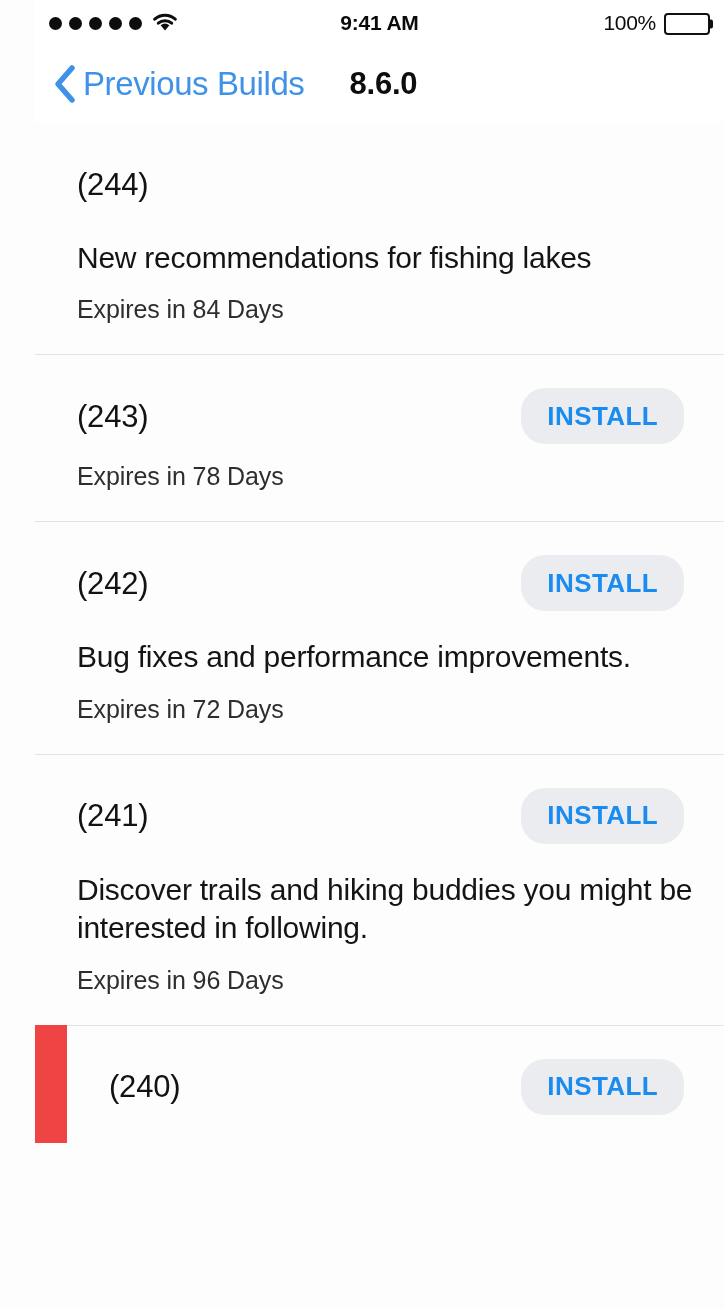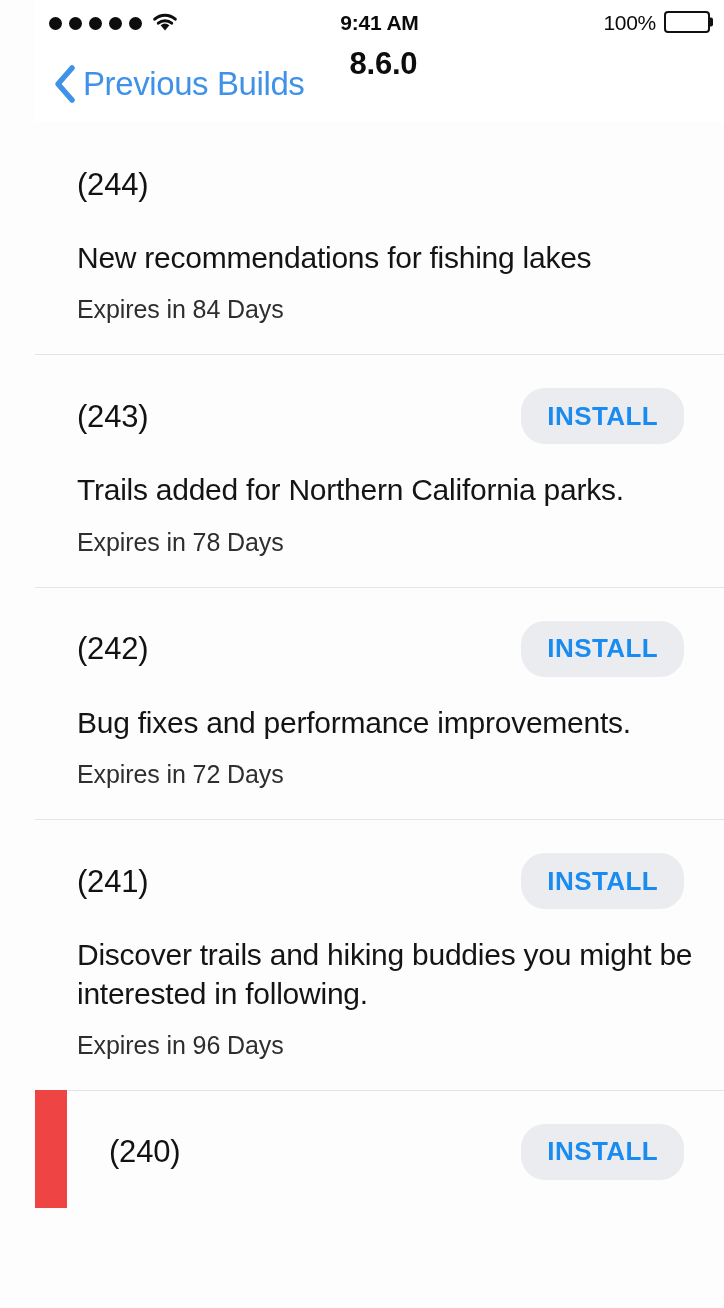--- a/index.html
+++ b/index.html
@@ -44,21 +44,21 @@
     left:0; right:0; top:0; bottom:0;
     display:flex; align-items:center; justify-content:center;
     pointer-events:none;
   }
   .status-time {
     font-size:21px; font-weight:bold; color:#0b0b0b;
     letter-spacing:-0.2px;
   }
   .status-right {
     margin-left:auto;
-    display:flex; align-items:flex-start; gap:8px;
+    display:flex; align-items:flex-end; gap:8px;
   }
   .battery-pct {
     font-size:21px; font-weight:normal; color:#0b0b0b;
     letter-spacing:-0.3px;
   }
   .battery {
     position:relative; width:46px; height:22px;
     border:2px solid #111; border-radius:4px;
     padding:2px; background:#fff;
   }
@@ -69,20 +69,21 @@
     position:absolute; right:-5px; top:50%; transform:translateY(-50%);
     width:3px; height:9px; background:#111; border-radius:0 2px 2px 0;
   }
 
   
   .nav-bar {
     position:relative;
     height:76px;
     background:#ffffff;
     display:flex;
+    align-items:center;
     padding:0 14px;
   }
   .back-button {
     display:flex; align-items:center; gap:6px;
     cursor:pointer;
     margin-left:4px;
   }
   .chevron-left {
     display:block;
     line-height:0;
@@ -227,21 +228,20 @@
       </div>
       <div class="build-desc">New recommendations for fishing lakes</div>
       <div class="build-expires">Expires in 84 Days</div>
     </div>
 
     <div class="build-row">
       <div class="row-head">
         <span class="build-number">(243)</span>
         <button class="install-button">INSTALL</button>
       </div>
-      <div class="build-desc">Trails added for Northern California parks.</div>
       <div class="build-expires">Expires in 78 Days</div>
     </div>
 
     <div class="build-row">
       <div class="row-head">
         <span class="build-number">(242)</span>
         <button class="install-button">INSTALL</button>
       </div>
       <div class="build-desc">Bug fixes and performance improvements.</div>
       <div class="build-expires">Expires in 72 Days</div>

